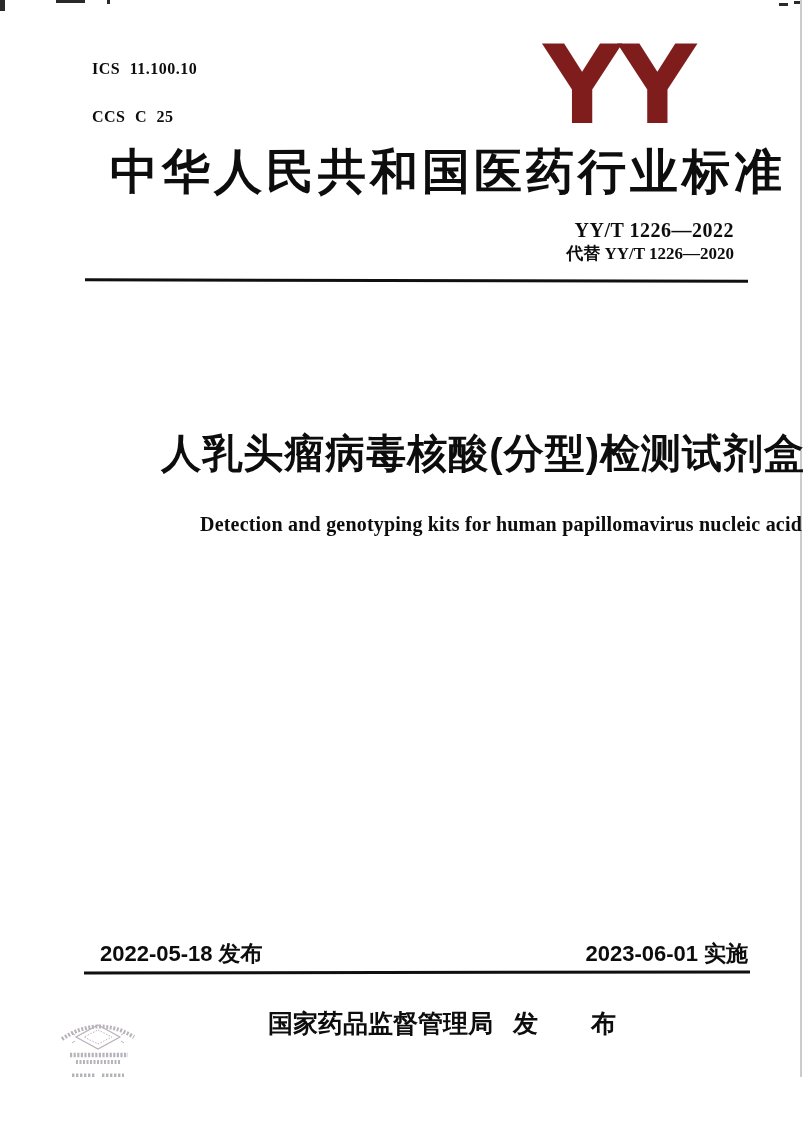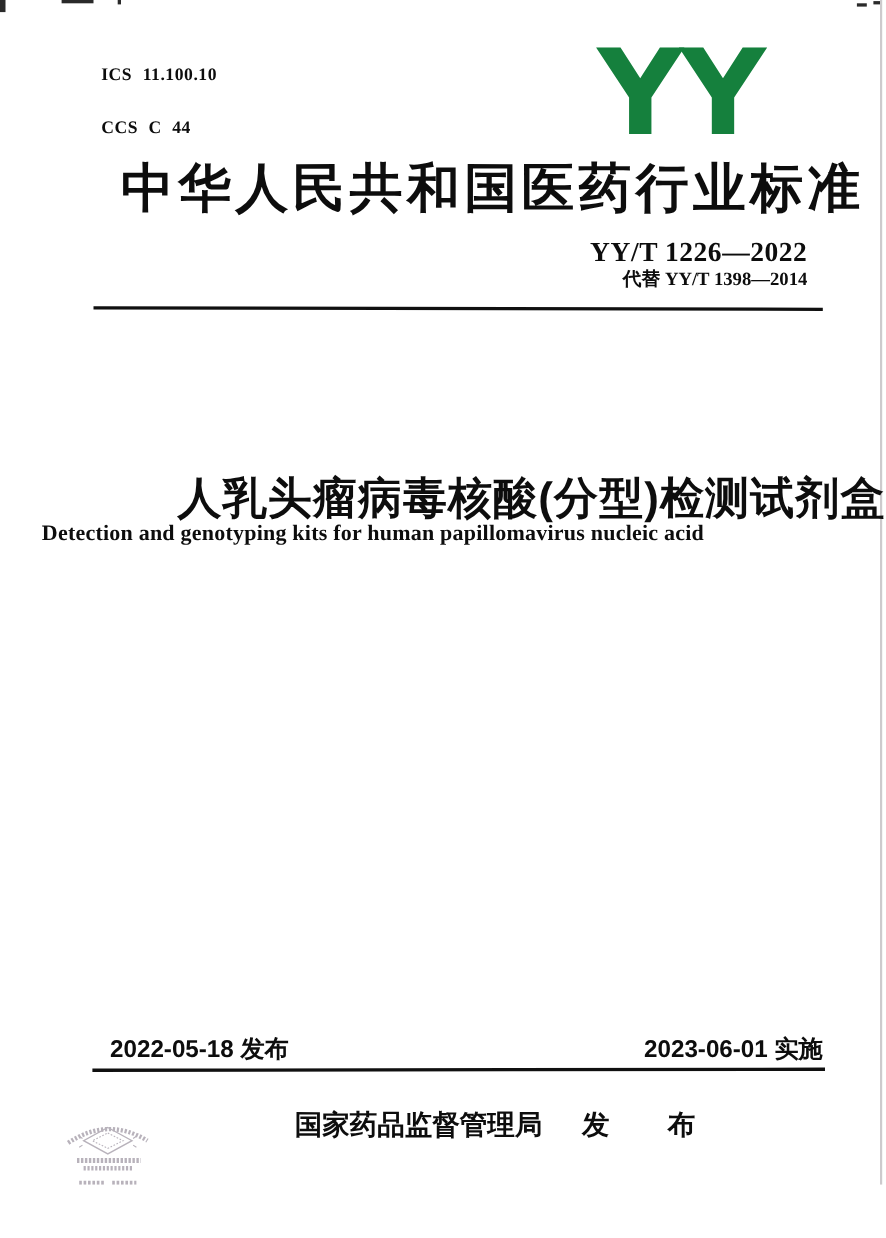--- a/index.html
+++ b/index.html
@@ -24,81 +24,81 @@
     white-space: pre;
   }
 
   
   .yy-logo {
     left: 543px; top: 32px;
     font-family: "DejaVu Sans", "Liberation Sans", sans-serif;
     font-weight: 900;
     font-size: 108px; line-height: 1;
     letter-spacing: -3px;
-    color: #15803d;
+    color: #7f1d1d;
   }
 
   
   .std-category {
     left: 90px; top: 146px;
     font-size: 48px; line-height: 52px;
     font-weight: 900;
     letter-spacing: 4px;
     white-space: nowrap;
     margin-left: 20px;
   }
 
   
   .std-number-block {
     right: 71px; top: 217px;
     text-align: right;
     font-family: "Liberation Serif", serif;
     font-weight: bold;
   }
-  .std-number { font-size: 25px; line-height: 26px; letter-spacing: .5px; }
+  .std-number { font-size: 20px; line-height: 26px; letter-spacing: .5px; }
   .std-replaces { font-size: 17px; line-height: 19px; margin-top: 1px; letter-spacing: 0; }
 
   .rule { background: #101010; height: 3px; }
   .rule-top { left: 85px; top: 279px; width: 663px; transform: rotate(0.12deg); }
   .rule-bottom { left: 84px; top: 971px; width: 666px; transform: rotate(-0.08deg); }
 
   
   .title-cn {
     left: 61px; top: 428px; width: 744px;
     text-align: right;
     font-size: 40px; line-height: 50px;
     font-weight: 900;
     letter-spacing: 1px;
     white-space: nowrap;
   }
 
   
   .title-en {
-    left: 38px; top: 473px; width: 764px;
-    text-align: left;
+    left: 38px; top: 512px; width: 764px;
+    text-align: right;
     font-family: "Liberation Serif", serif;
     font-weight: bold;
     font-size: 20px; line-height: 24px;
     letter-spacing: .2px;
   }
 
   
   .date { font-size: 22px; line-height: 26px; font-weight: bold; white-space: nowrap; }
   .date-issue { left: 100px; top: 941px; }
   .date-impl { right: 57px; top: 941px; text-align: left; }
   .date .cjk { margin-left: 6px; }
 
   
   .publisher-row {
     left: 268px; top: 1008px;
     font-size: 25px; line-height: 30px;
     font-weight: 900;
     white-space: nowrap;
   }
-  .publish-action { margin-left: 36px; letter-spacing: 14px; }
+  .publish-action { margin-left: 20px; letter-spacing: 14px; }
 
   
   .stamp {
     left: 56px; top: 1013px;
     width: 84px; height: 74px;
     opacity: .62;
     filter: blur(.4px);
   }
 
   
@@ -117,30 +117,30 @@
 
   <div class="abs artifact a1"></div>
   <div class="abs artifact a2"></div>
   <div class="abs artifact a3"></div>
   <div class="abs artifact a4"></div>
   <div class="abs artifact a5"></div>
   <div class="abs edge-line-right"></div>
 
   <div class="abs ics-block">
     <div>ICS 11.100.10</div>
-    <div>CCS C 44</div>
+    <div>CCS C 25</div>
   </div>
 
   <div class="abs yy-logo">YY</div>
 
   <div class="abs std-category">中华人民共和国医药行业标准</div>
 
   <div class="abs std-number-block">
     <div class="std-number">YY/T 1226—2022</div>
-    <div class="std-replaces">代替 YY/T 1398—2014</div>
+    <div class="std-replaces">代替 YY/T 1226—2020</div>
   </div>
 
   <div class="abs rule rule-top"></div>
 
   <div class="abs title-cn">人乳头瘤病毒核酸(分型)检测试剂盒</div>
   <div class="abs title-en">Detection and genotyping kits for human papillomavirus nucleic acid</div>
 
   <div class="abs date date-issue">
     <span>2022-05-18</span><span class="cjk">发布</span>
   </div>

